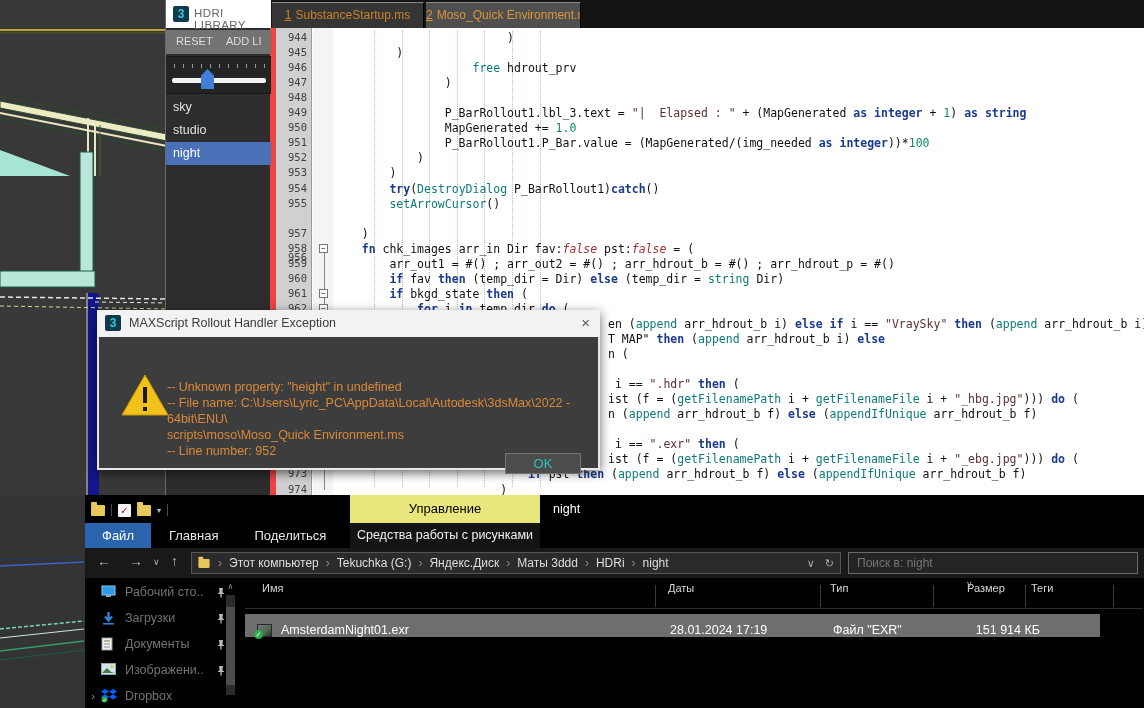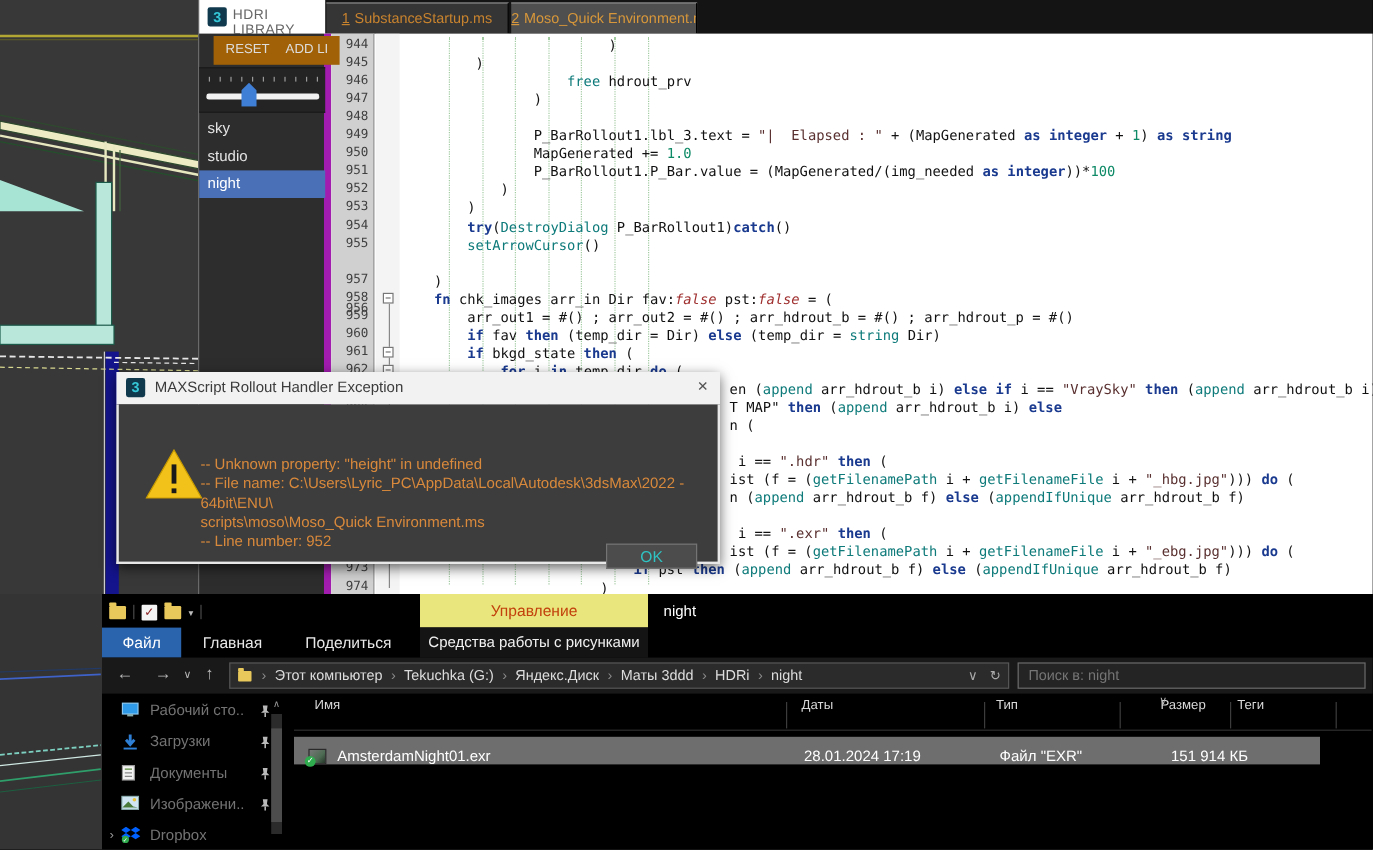--- a/index.html
+++ b/index.html
@@ -10,40 +10,40 @@
   
   #viewport { position:absolute; left:0; top:0; z-index:0; }
 
   
   #hdri { position:absolute; left:165px; top:0; width:105px; height:497px; z-index:2;
     background:#2d2d2d; border-left:1px solid #6a6a6a; }
   #hdri .ttl { position:absolute; left:0; top:0; width:105px; height:28px; background:#fff; }
   #hdri .logo { position:absolute; left:7px; top:6px; width:16px; height:16px; background:#10394e;
     color:#35c8d8; font-weight:bold; font-size:12px; text-align:center; line-height:16px; border-radius:2px;}
   #hdri .ttl-text { position:absolute; left:28px; top:7px; font-size:11.5px; color:#666; letter-spacing:.4px; }
-  #hdri .btnrow { position:absolute; left:12px; top:30px; width:105px; height:24px; background:#a16207; }
+  #hdri .btnrow { position:absolute; left:0; top:30px; width:105px; height:24px; background:#737373; }
   #hdri .pbtn { position:absolute; top:5px; font-size:11px; color:#ddd; white-space:nowrap; cursor:default; }
   #hdri .slider { position:absolute; left:0; top:56px; width:105px; height:38px; background:#242424;
     border-top:1px solid #1a1a1a; border-bottom:1px solid #1a1a1a; overflow:hidden; }
   #hdri .ticks { position:absolute; left:8px; top:7px; width:95px; height:5px; }
   #hdri .tick { position:absolute; top:0; width:1px; height:4px; background:#9a9a9a; }
   #hdri .track { position:absolute; left:6px; top:21px; width:94px; height:5px; background:#f2f2f2; border-radius:2px; }
   #hdri .thumb { position:absolute; left:35px; top:12px; width:13px; height:20px; background:#3f7fd6;
     clip-path:polygon(50% 0,100% 32%,100% 100%,0 100%,0 32%); }
   #hdri .list { position:absolute; left:0; top:96px; width:105px; }
   #hdri .li { height:23px; line-height:23px; padding-left:7px; font-size:12.5px; color:#e4e4e4; }
   #hdri .li.sel { background:#4a71b8; color:#fff; }
 
   
   #tabs { position:absolute; left:270px; top:0; width:874px; height:28px; background:#141414; z-index:1; }
   .edtab { position:absolute; top:2px; height:26px; line-height:25px; text-align:center; font-size:12px;
     color:#c8832e; border-top:1px solid #8a8a8a; border-right:1px solid #000; white-space:nowrap; overflow:hidden;}
   .edtab .num { text-decoration:underline; margin-right:4px; }
   #editor { position:absolute; left:270px; top:28px; width:874px; height:467px; background:#fff; z-index:1;
-    border-left:6px solid #a21caf; overflow:hidden; }
+    border-left:6px solid #ef4444; overflow:hidden; }
   #editor .gutter { position:absolute; left:0; top:0; width:36px; height:100%; background:#d0d0d0;
     border-right:1px solid #9a9a9a; }
   #editor .foldcol { position:absolute; left:37px; top:0; width:20px; height:100%; background:#f4f4f4; }
   .crow { position:absolute; left:0; width:100%; height:15px; }
   .crow .ln { position:absolute; left:0; width:31px; text-align:right; font-family:"DejaVu Sans Mono",monospace;
     font-size:10.5px; color:#404040; }
   .ctext { position:absolute; left:58px; font-family:"DejaVu Sans Mono",monospace; font-size:11.5px;
     color:#111; white-space:pre; }
   .frag { left:332px; }
   .kw { color:#1a3a8f; font-weight:bold; }
@@ -76,21 +76,21 @@
     color:#e8e8e8; }
   #exp .qat { position:absolute; left:6px; top:6px; height:18px; display:flex; align-items:center; gap:6px; }
   .mini-folder { width:14px; height:11px; background:#e8c85a; border-radius:1px; position:relative; }
   .mini-folder:before { content:""; position:absolute; left:0; top:-3px; width:6px; height:3px;
     background:#e8c85a; border-radius:1px 1px 0 0; }
   .qsep { width:1px; height:12px; background:#4a4a4a; }
   .chk-ico { width:13px; height:13px; background:#f4f4f4; border-radius:1px; color:#8a2020;
     font-size:10px; line-height:13px; text-align:center; }
   .caret { color:#bbb; font-size:8px; }
   #exp .manage { position:absolute; left:265px; top:0; width:190px; height:28px; background:#e9e67d;
-    color:#c2410c; font-size:13px; text-align:center; line-height:28px; }
+    color:#000000; font-size:13px; text-align:center; line-height:28px; }
   #exp .wtitle { position:absolute; left:468px; top:7px; font-size:12.5px; color:#fff; }
   #exp .menurow { position:absolute; left:0; top:28px; width:1059px; height:25px; background:#000; display:flex; }
   #exp .mtab { height:25px; line-height:25px; font-size:13px; color:#e8e8e8; padding:0 18px; }
   #exp .mtab.file { background:#2a64ad; color:#fff; padding:0 17px; }
   #exp .ctx { position:absolute; left:265px; top:28px; width:190px; height:25px; line-height:25px;
     text-align:center; font-size:12.5px; color:#f0f0f0; background:#141414; }
   #exp .addr { position:absolute; left:0; top:53px; width:1059px; height:30px; background:#191919; }
   .navico { position:absolute; top:5px; font-size:14px; color:#b8b8b8; }
   #exp .crumbbox { position:absolute; left:106px; top:4px; width:650px; height:22px; background:#2b2b2b;
     border:1px solid #555; display:flex; align-items:center; padding-left:5px; font-size:12px; color:#ddd; }

